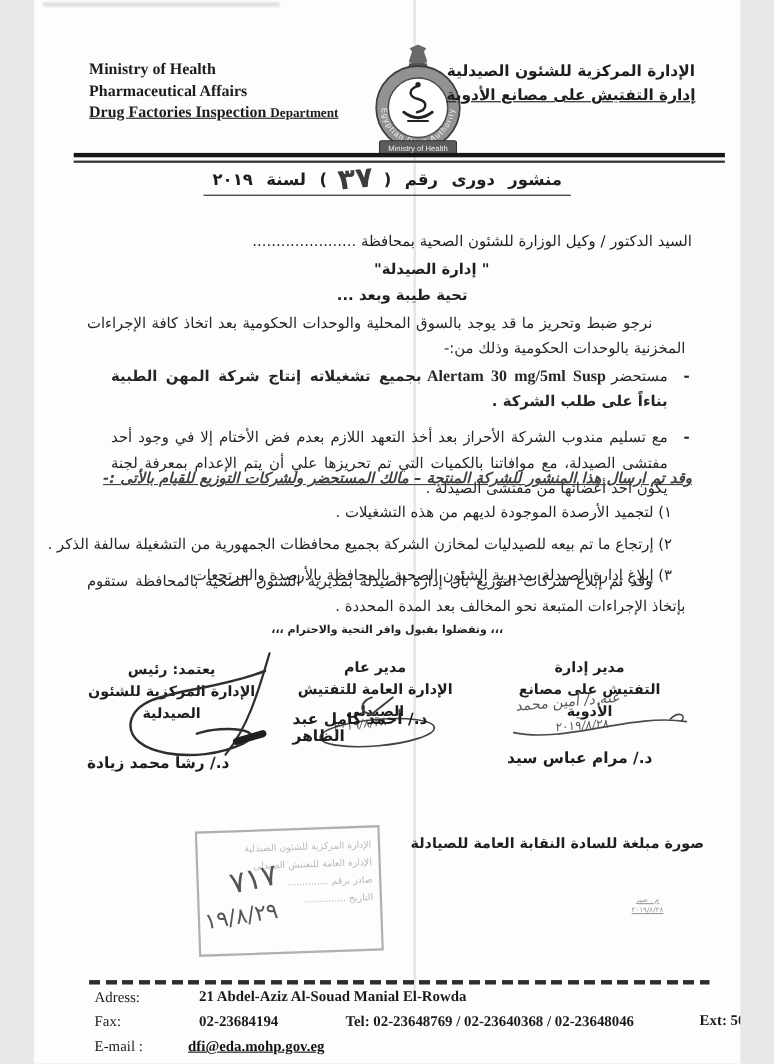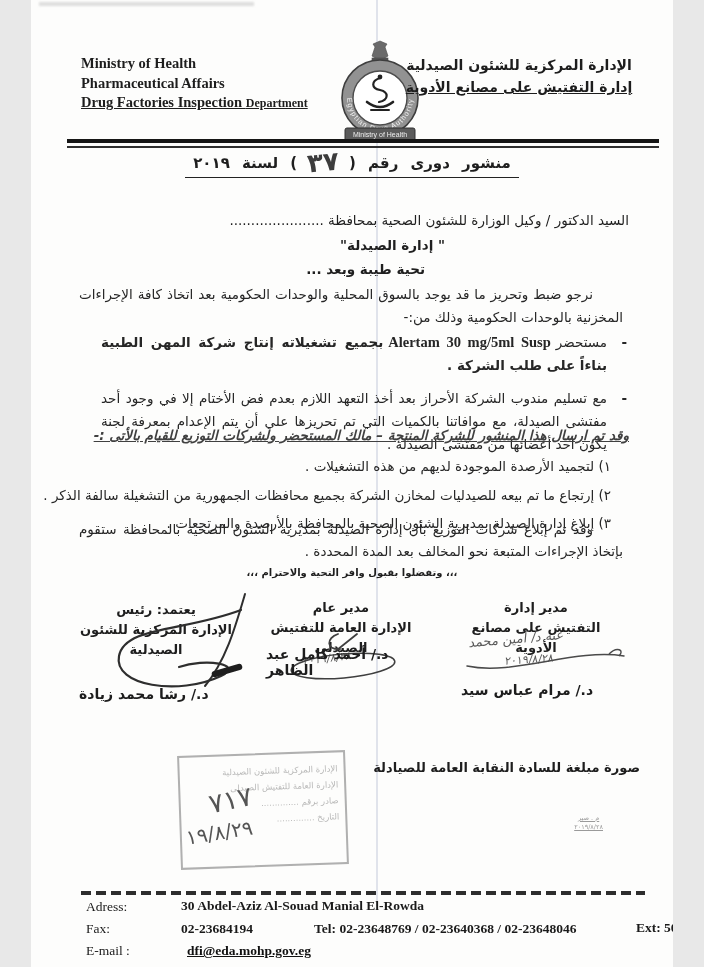--- a/index.html
+++ b/index.html
@@ -208,26 +208,26 @@
       <div>الإدارة العامة للتفتيش الصيدلى</div>
       <div>صادر برقم ..............</div>
       <div>التاريخ ..............</div>
     </div>
     <div class="stamp-num hand">٧١٧</div>
     <div class="stamp-date hand">١٩/٨/٢٩</div>
   </div>
 
   <div class="abs dashes"></div>
   <div class="abs foot" style="left:55px;top:899px;">Adress:</div>
-  <div class="abs foot vb" style="left:150px;top:898px;">30 Abdel-Aziz Al-Souad Manial El-Rowda</div>
+  <div class="abs foot vb" style="left:150px;top:898px;">21 Abdel-Aziz Al-Souad Manial El-Rowda</div>
 
   <div class="abs foot" style="left:55px;top:921px;">Fax:</div>
   <div class="abs foot vb" style="left:150px;top:921px;">02-23684194</div>
   <div class="abs foot vb" style="left:283px;top:921px;">
     <span>Tel:</span>
     <span>02-23648769 / 02-23640368 / 02-23648046</span>
   </div>
   <div class="abs foot vb" style="left:605px;top:920px;">Ext: 504</div>
 
   <div class="abs foot" style="left:55px;top:943px;">E-mail :</div>
-  <div class="abs foot email-text" style="left:156px;top:943px;">dfi@eda.mohp.gov.eg</div>
+  <div class="abs foot email-text" style="left:140px;top:943px;">dfi@eda.mohp.gov.eg</div>
 
 </div>
 
 </body></html>

